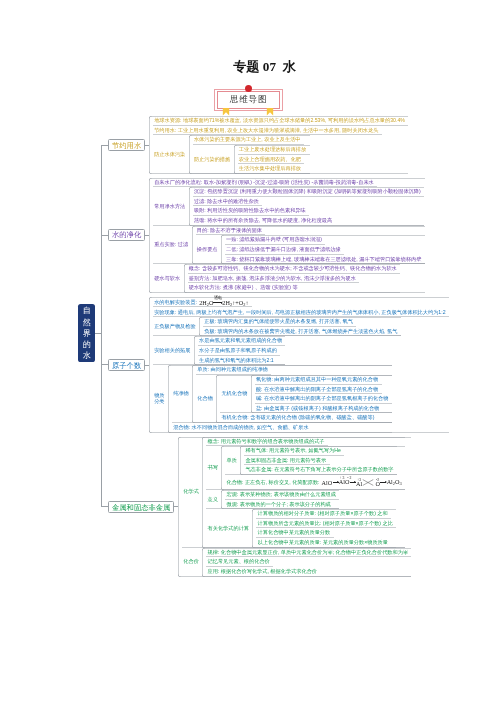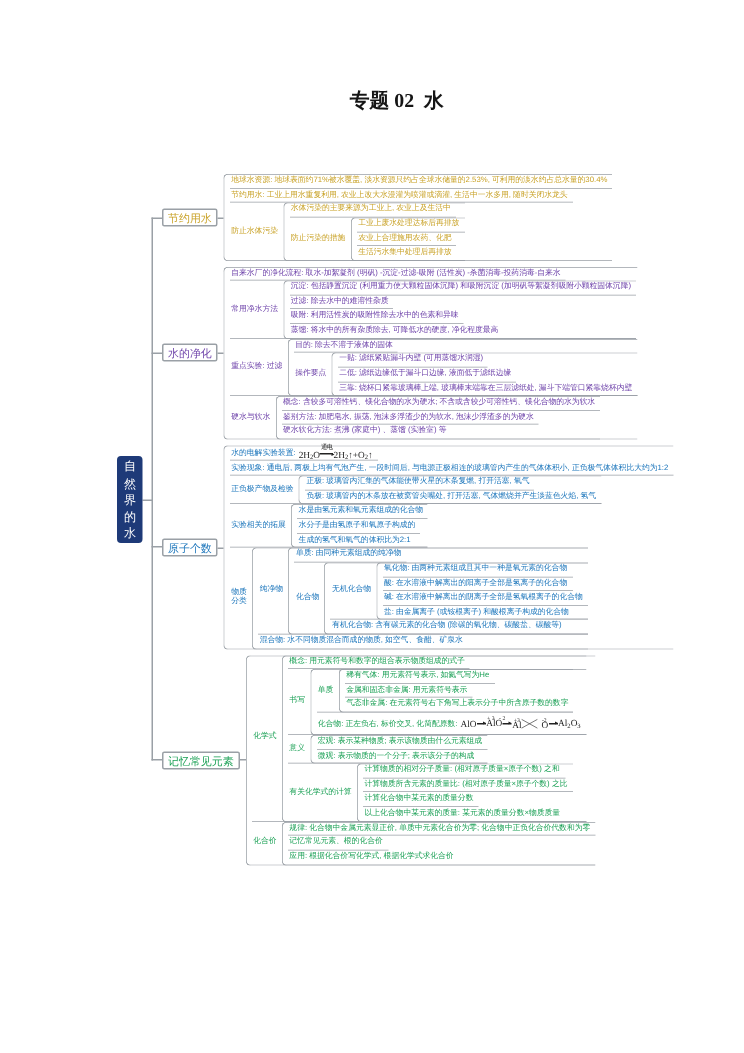--- a/index.html
+++ b/index.html
@@ -65,21 +65,33 @@
 .eq .cross b{position:absolute;left:1px;top:-3.2px;font-size:3.8px;font-weight:normal;}
 .eq .cross .cr b{left:auto;right:1px;}
 
 .txt.wrap{white-space:normal;height:auto;line-height:5.6px;padding-top:0;}
 .txt.wrap .wl{display:block;}
 
 </style>
 </head>
 <body>
 <div class="page">
-  <div class="doc-title"><span>专题 02  水</span></div>
+  <div class="doc-title"><span>专题 07  水</span></div>
+  <div class="center-badge">
+    <div class="cb-outer"></div>
+    <div class="cb-inner"></div>
+    <div class="cb-text">思维导图</div>
+    <div class="cb-dot"></div>
+    <svg class="cb-star s1" viewBox="0 0 10 12">
+        <path d="M0 0 H10 V12 L5 6.6 L0 12 Z" fill="#f7c63e"></path>
+      </svg>
+    <svg class="cb-star s2" viewBox="0 0 10 12">
+        <path d="M0 0 H10 V12 L5 6.6 L0 12 Z" fill="#f7c63e"></path>
+      </svg>
+  </div>
   <div class="root-node">
       <i>自</i>
       <i>然</i>
       <i>界</i>
       <i>的</i>
       <i>水</i>
     </div>
   <div class="root-stub"></div>
   <div class="spine-v" style="top: 144.875px; height: 361.641px;"></div>
   <div class="stubs">
@@ -160,21 +172,21 @@
                 </table>
               </td>
             </tr>
           </tbody>
         </table>
       </div>
       <div class="branch">
         <table class="mm n1">
           <tbody>
             <tr>
-              <td class="lbl"><span class="txt boxed" style="color: rgb(107, 63, 168);">水的净化</span></td>
+              <td class="lbl"><span class="txt boxed" style="color: rgb(107, 63, 168); font-family: Liberation Mono, monospace;">水的净化</span></td>
               <td class="conn">
                 <span class="hl"></span>
               </td>
               <td class="kids grp">
                 <table class="mm n2">
                   <tbody>
                     <tr>
                       <td class="lbl"><span class="txt sep" style="color: rgb(107, 63, 168);">自来水厂的净化流程: 取水-加絮凝剂 (明矾) -沉淀-过滤-吸附 (活性炭) -杀菌消毒-投药消毒-自来水</span></td>
                     </tr>
                   </tbody>
@@ -460,21 +472,21 @@
                 </table>
               </td>
             </tr>
           </tbody>
         </table>
       </div>
       <div class="branch">
         <table class="mm n1">
           <tbody>
             <tr>
-              <td class="lbl"><span class="txt boxed" style="color: rgb(26, 160, 85);">记忆常见元素</span></td>
+              <td class="lbl"><span class="txt boxed" style="color: rgb(26, 160, 85);">金属和固态非金属</span></td>
               <td class="conn">
                 <span class="hl"></span>
               </td>
               <td class="kids grp">
                 <table class="mm n2 nsep">
                   <tbody>
                     <tr>
                       <td class="lbl"><span class="txt" style="color: rgb(26, 160, 85);">化学式</span></td>
                       <td class="kids grp">
                         <table class="mm n3">

